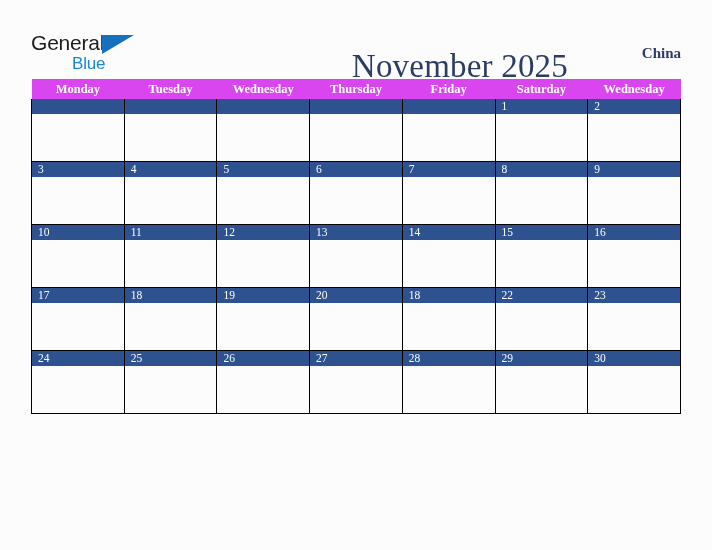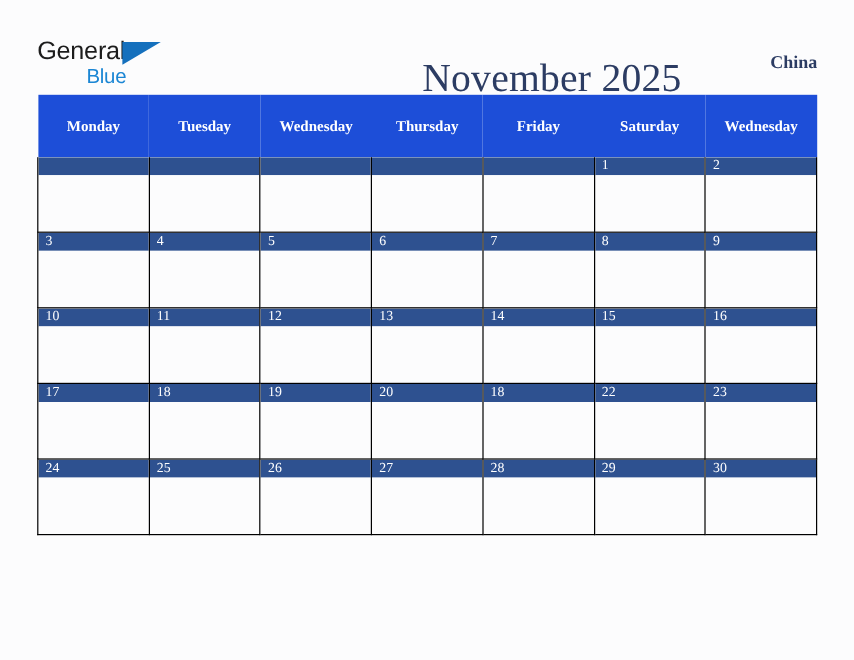--- a/index.html
+++ b/index.html
@@ -99,27 +99,27 @@
   
   #calendar {
     position: absolute;
     left: 31px;
     top: 79px;
     width: 650px;
     border-collapse: collapse;
     table-layout: fixed;
   }
   #calendar th {
-    background: #1d4ed8;
+    background: #d946ef;
     color: #ffffff;
     font-family: "Liberation Serif", serif;
     font-size: 12.5px;
     font-weight: 700;
     height: 20px;
-    padding: 16px;
+    padding: 0;
     text-align: center;
     border: none;
   }
   #calendar td {
     padding: 0;
     vertical-align: top;
     border: 1px solid #000000;
     border-top: none;
     background: #fcfcfd;
     height: 62px;

